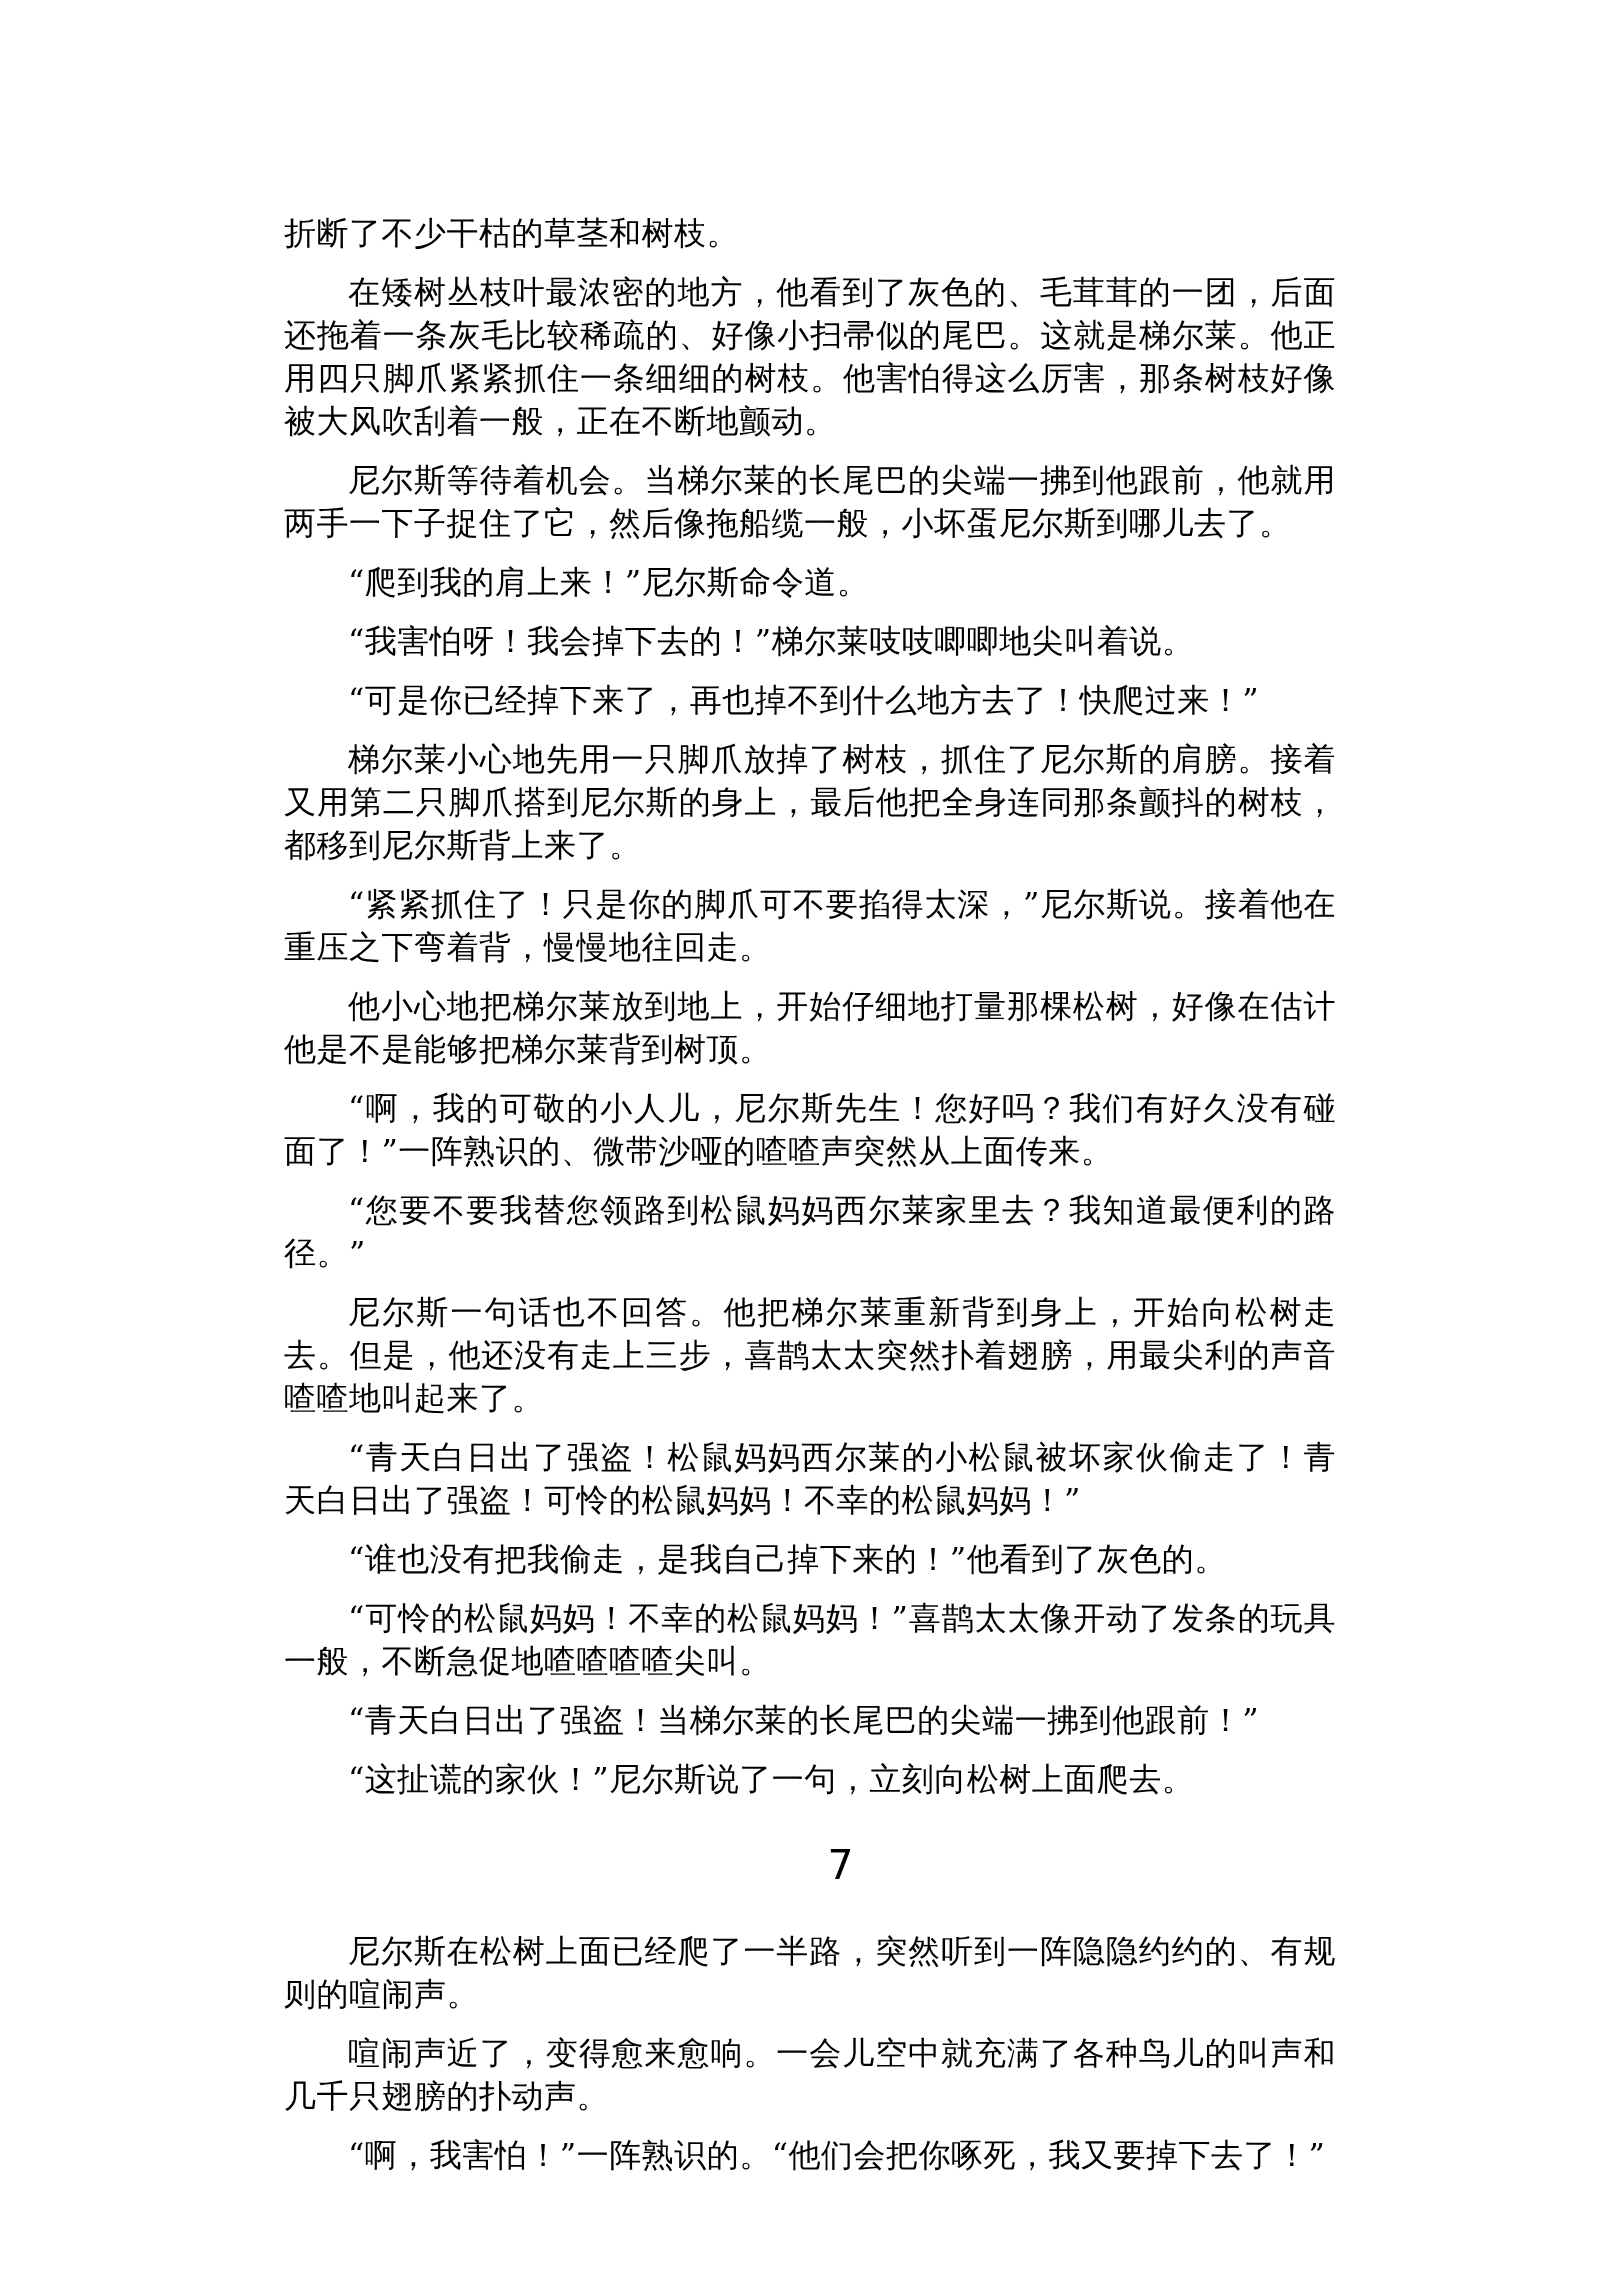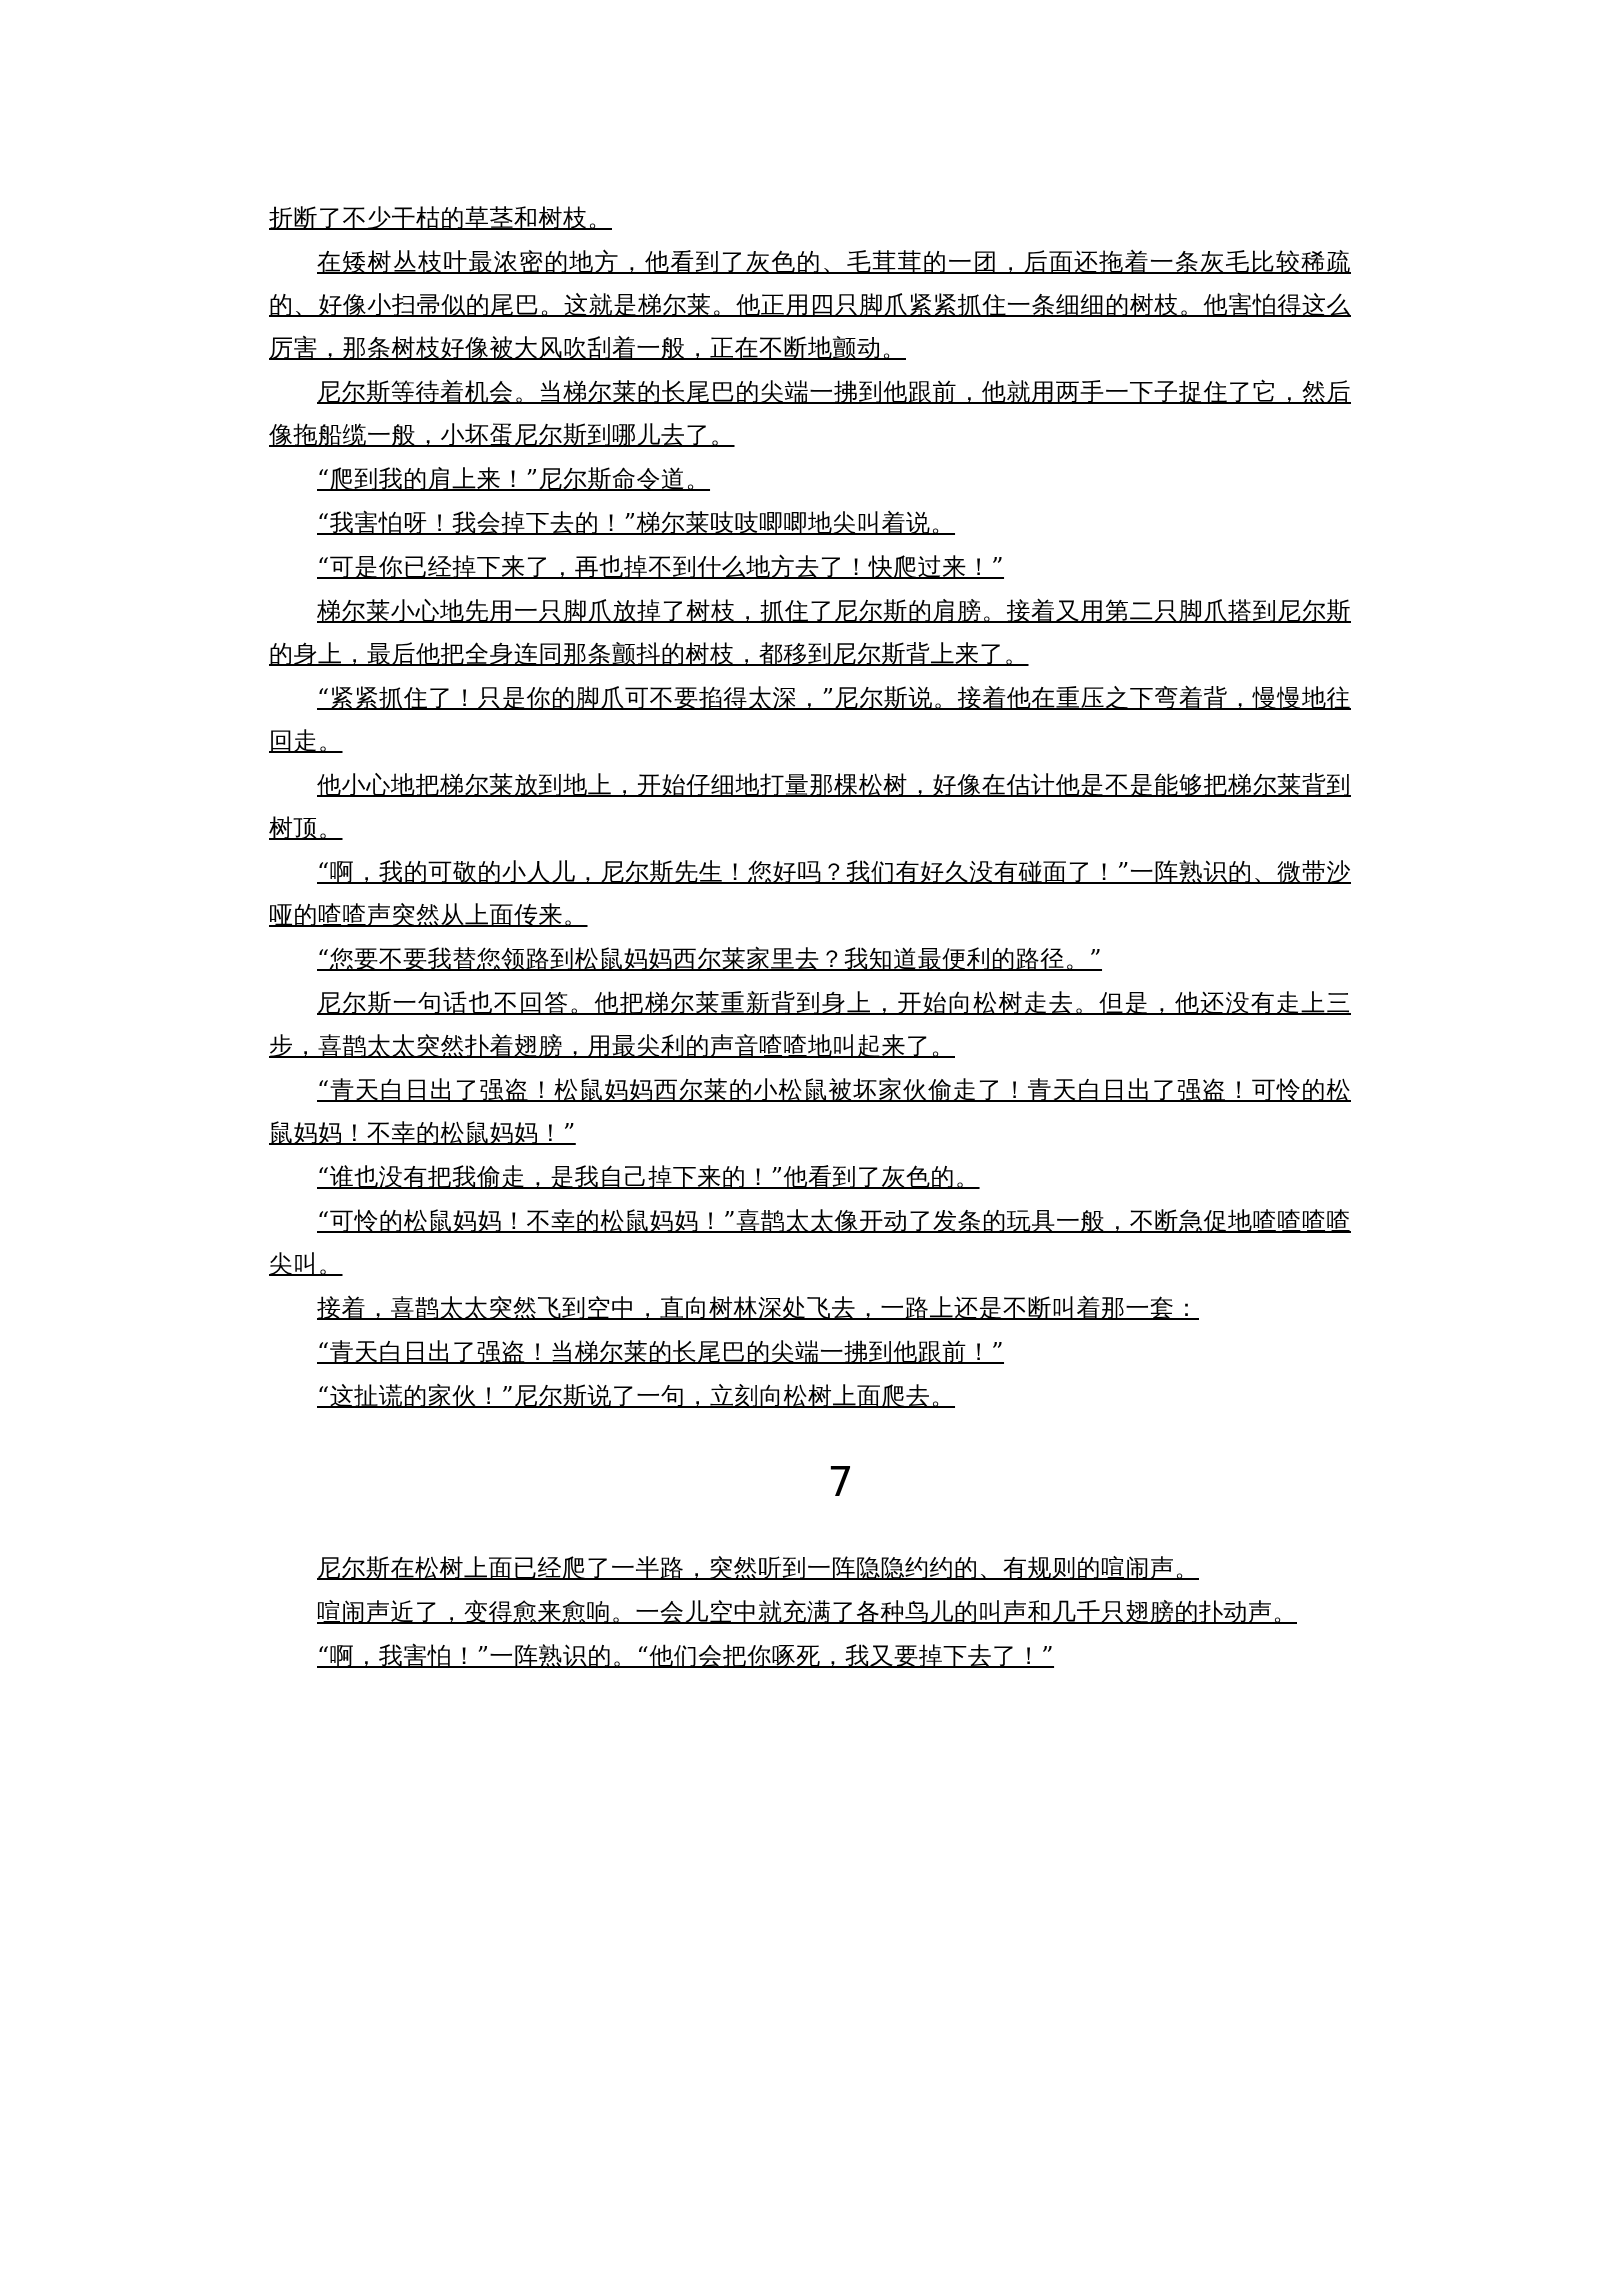--- a/index.html
+++ b/index.html
@@ -16,30 +16,29 @@
     font-family: "DejaVu Serif", "Liberation Serif", serif;
     overflow: hidden;
   }
   .text-block {
     position: absolute;
     left: 268px;
     top: 196px;
     width: 1084px;
   }
   .text-block p.para {
-    margin: 1px;
-    font-size: 24px;
+    margin: 16px;
+    font-size: 32px;
     line-height: 43px;
     letter-spacing: 0.5px;
     text-align: justify;
     text-align-last: left;
     text-justify: inter-ideograph;
     text-indent: 2em;
     word-break: break-all;
-    text-decoration: underline;
   }
   .text-block p.para.continuation {
     text-indent: 0;
   }
   .chapter-number {
     margin: 43px 0;
     padding-left: 61px;
     font-family: "DejaVu Sans", "Liberation Sans", sans-serif;
     font-weight: 400;
     font-size: 41px;
@@ -61,21 +60,20 @@
     <p class="para">“可是你已经掉下来了，再也掉不到什么地方去了！快爬过来！”</p>
     <p class="para">梯尔莱小心地先用一只脚爪放掉了树枝，抓住了尼尔斯的肩膀。接着又用第二只脚爪搭到尼尔斯的身上，最后他把全身连同那条颤抖的树枝，都移到尼尔斯背上来了。</p>
     <p class="para">“紧紧抓住了！只是你的脚爪可不要掐得太深，”尼尔斯说。接着他在重压之下弯着背，慢慢地往回走。</p>
     <p class="para">他小心地把梯尔莱放到地上，开始仔细地打量那棵松树，好像在估计他是不是能够把梯尔莱背到树顶。</p>
     <p class="para">“啊，我的可敬的小人儿，尼尔斯先生！您好吗？我们有好久没有碰面了！”一阵熟识的、微带沙哑的喳喳声突然从上面传来。</p>
     <p class="para">“您要不要我替您领路到松鼠妈妈西尔莱家里去？我知道最便利的路径。”</p>
     <p class="para">尼尔斯一句话也不回答。他把梯尔莱重新背到身上，开始向松树走去。但是，他还没有走上三步，喜鹊太太突然扑着翅膀，用最尖利的声音喳喳地叫起来了。</p>
     <p class="para">“青天白日出了强盗！松鼠妈妈西尔莱的小松鼠被坏家伙偷走了！青天白日出了强盗！可怜的松鼠妈妈！不幸的松鼠妈妈！”</p>
     <p class="para">“谁也没有把我偷走，是我自己掉下来的！”他看到了灰色的。</p>
     <p class="para">“可怜的松鼠妈妈！不幸的松鼠妈妈！”喜鹊太太像开动了发条的玩具一般，不断急促地喳喳喳喳尖叫。</p>
-    <p class="para">接着，喜鹊太太突然飞到空中，直向树林深处飞去，一路上还是不断叫着那一套：</p>
     <p class="para">“青天白日出了强盗！当梯尔莱的长尾巴的尖端一拂到他跟前！”</p>
     <p class="para">“这扯谎的家伙！”尼尔斯说了一句，立刻向松树上面爬去。</p>
     <h2 class="chapter-number">7</h2>
     <p class="para">尼尔斯在松树上面已经爬了一半路，突然听到一阵隐隐约约的、有规则的喧闹声。</p>
     <p class="para">喧闹声近了，变得愈来愈响。一会儿空中就充满了各种鸟儿的叫声和几千只翅膀的扑动声。</p>
     <p class="para">“啊，我害怕！”一阵熟识的。“他们会把你啄死，我又要掉下去了！”</p>
   </div>
 </div>
 
 

